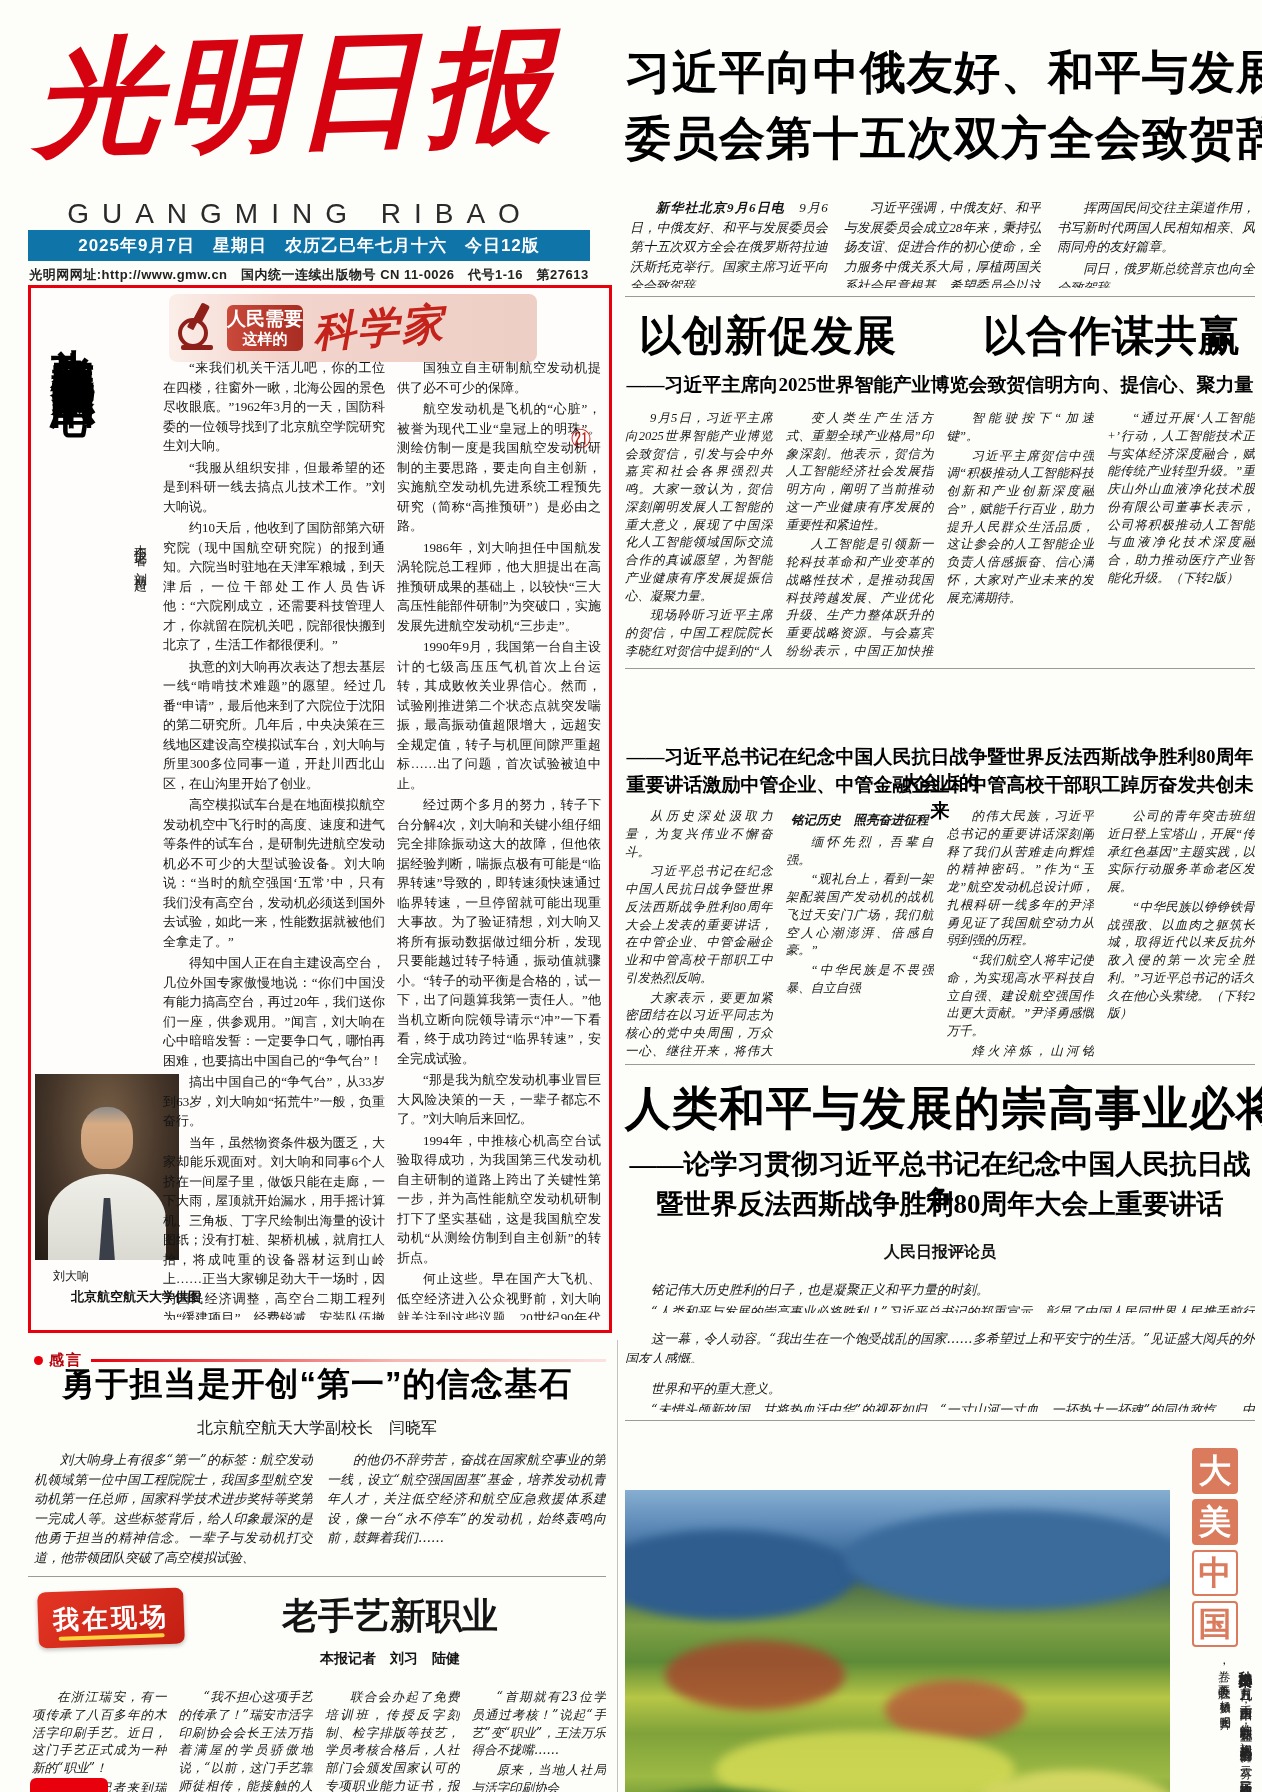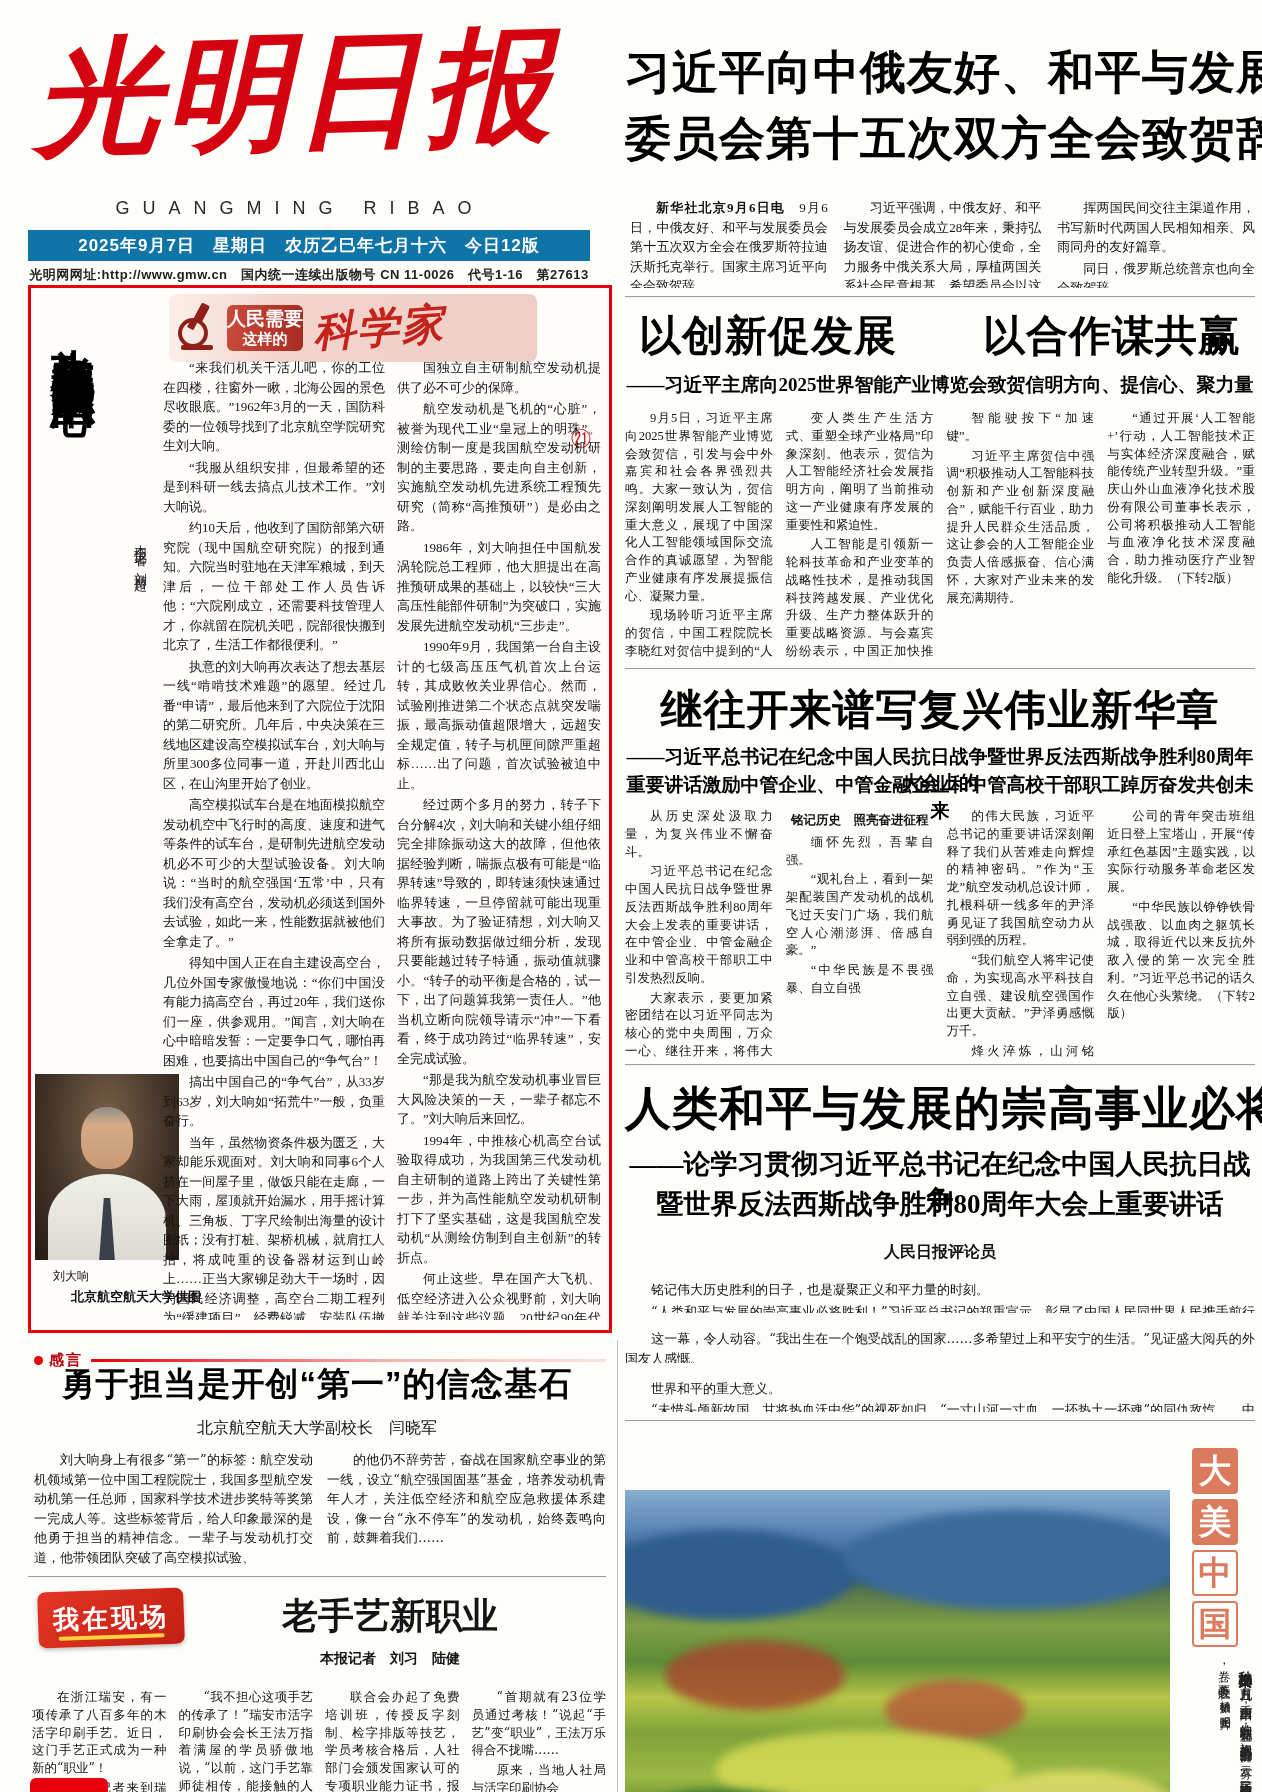--- a/index.html
+++ b/index.html
@@ -3,27 +3,27 @@
 <meta charset="utf-8">
 <style>
   html,body{margin:0;padding:0;background:#e8e8e4;}
   .page{position:relative;width:1262px;height:1792px;margin:0 auto;background:#fdfdfa;
         font-family:"Liberation Serif",serif;color:#141414;overflow:hidden;}
   .abs{position:absolute;}
   p{margin:0 0 2px 0;text-indent:2em;text-align:justify;}
   .kai{font-family:"DejaVu Serif",serif;}
   .clip{overflow:hidden;}
   .cols{display:flex;}
-  .cols > div{flex:1;overflow:hidden;}
+  .cols > div{flex:1;overflow:hidden;font-style:italic;}
 
   
   .mast-title{font-family:"DejaVu Serif",serif;font-weight:bold;font-style:italic;
     color:#d50310;font-size:126px;line-height:1.1;letter-spacing:4px;white-space:nowrap;
     transform:rotate(-1.5deg);}
-  .mast-latin{font-family:"Liberation Sans",sans-serif;font-size:18px;letter-spacing:13px;
+  .mast-latin{font-family:"Liberation Sans",sans-serif;font-size:28px;letter-spacing:13px;
     color:#2a2a2a;text-align:center;}
   .blue-bar{background:#0f74a8;color:#fff;font-family:"Liberation Sans",sans-serif;
     font-weight:bold;font-size:17px;text-align:center;line-height:31px;letter-spacing:1px;}
   .pub-line{font-family:"Liberation Sans",sans-serif;font-size:13px;font-weight:bold;
     color:#222;text-align:center;letter-spacing:.5px;}
 
   
   .h-black{font-family:"Liberation Sans",sans-serif;font-weight:900;color:#000;
     text-align:center;letter-spacing:1px;white-space:nowrap;}
   .sub-serif{font-family:"Liberation Serif",serif;font-weight:bold;color:#000;text-align:center;}
@@ -225,21 +225,20 @@
         <p>智能驶按下“加速键”。</p>
         <p>习近平主席贺信中强调“积极推动人工智能科技创新和产业创新深度融合”，赋能千行百业，助力提升人民群众生活品质，这让参会的人工智能企业负责人倍感振奋、信心满怀，大家对产业未来的发展充满期待。</p>
       </div>
     <div>
         <p>“通过开展‘人工智能+’行动，人工智能技术正与实体经济深度融合，赋能传统产业转型升级。”重庆山外山血液净化技术股份有限公司董事长表示，公司将积极推动人工智能与血液净化技术深度融合，助力推动医疗产业智能化升级。（下转2版）</p>
       </div>
   </div>
 
   <div class="abs divider-h" style="left:625px;top:668px;width:630px;"></div>
 
-  <div class="abs h-black" style="left:625px;top:682px;width:630px;font-size:42px;">继往开来谱写复兴伟业新华章</div>
   <div class="abs sub-serif" style="left:625px;top:744px;width:630px;font-size:19px;">——习近平总书记在纪念中国人民抗日战争暨世界反法西斯战争胜利80周年大会上的</div>
   <div class="abs sub-serif" style="left:625px;top:772px;width:630px;font-size:19px;">重要讲话激励中管企业、中管金融企业和中管高校干部职工踔厉奋发共创未来</div>
   <div class="abs cols bodytext-sm clip" style="left:625px;top:808px;width:630px;height:250px;gap:13px;">
     <div>
         <p>从历史深处汲取力量，为复兴伟业不懈奋斗。</p>
         <p>习近平总书记在纪念中国人民抗日战争暨世界反法西斯战争胜利80周年大会上发表的重要讲话，在中管企业、中管金融企业和中管高校干部职工中引发热烈反响。</p>
         <p>大家表示，要更加紧密团结在以习近平同志为核心的党中央周围，万众一心、继往开来，将伟大抗战精神化作奋进新时代的磅礴力量，在强国建设、民族复兴的壮阔征程中不断取得新的胜利。</p>
       </div>
     <div>
       <p class="crosshead">铭记历史　照亮奋进征程</p>

